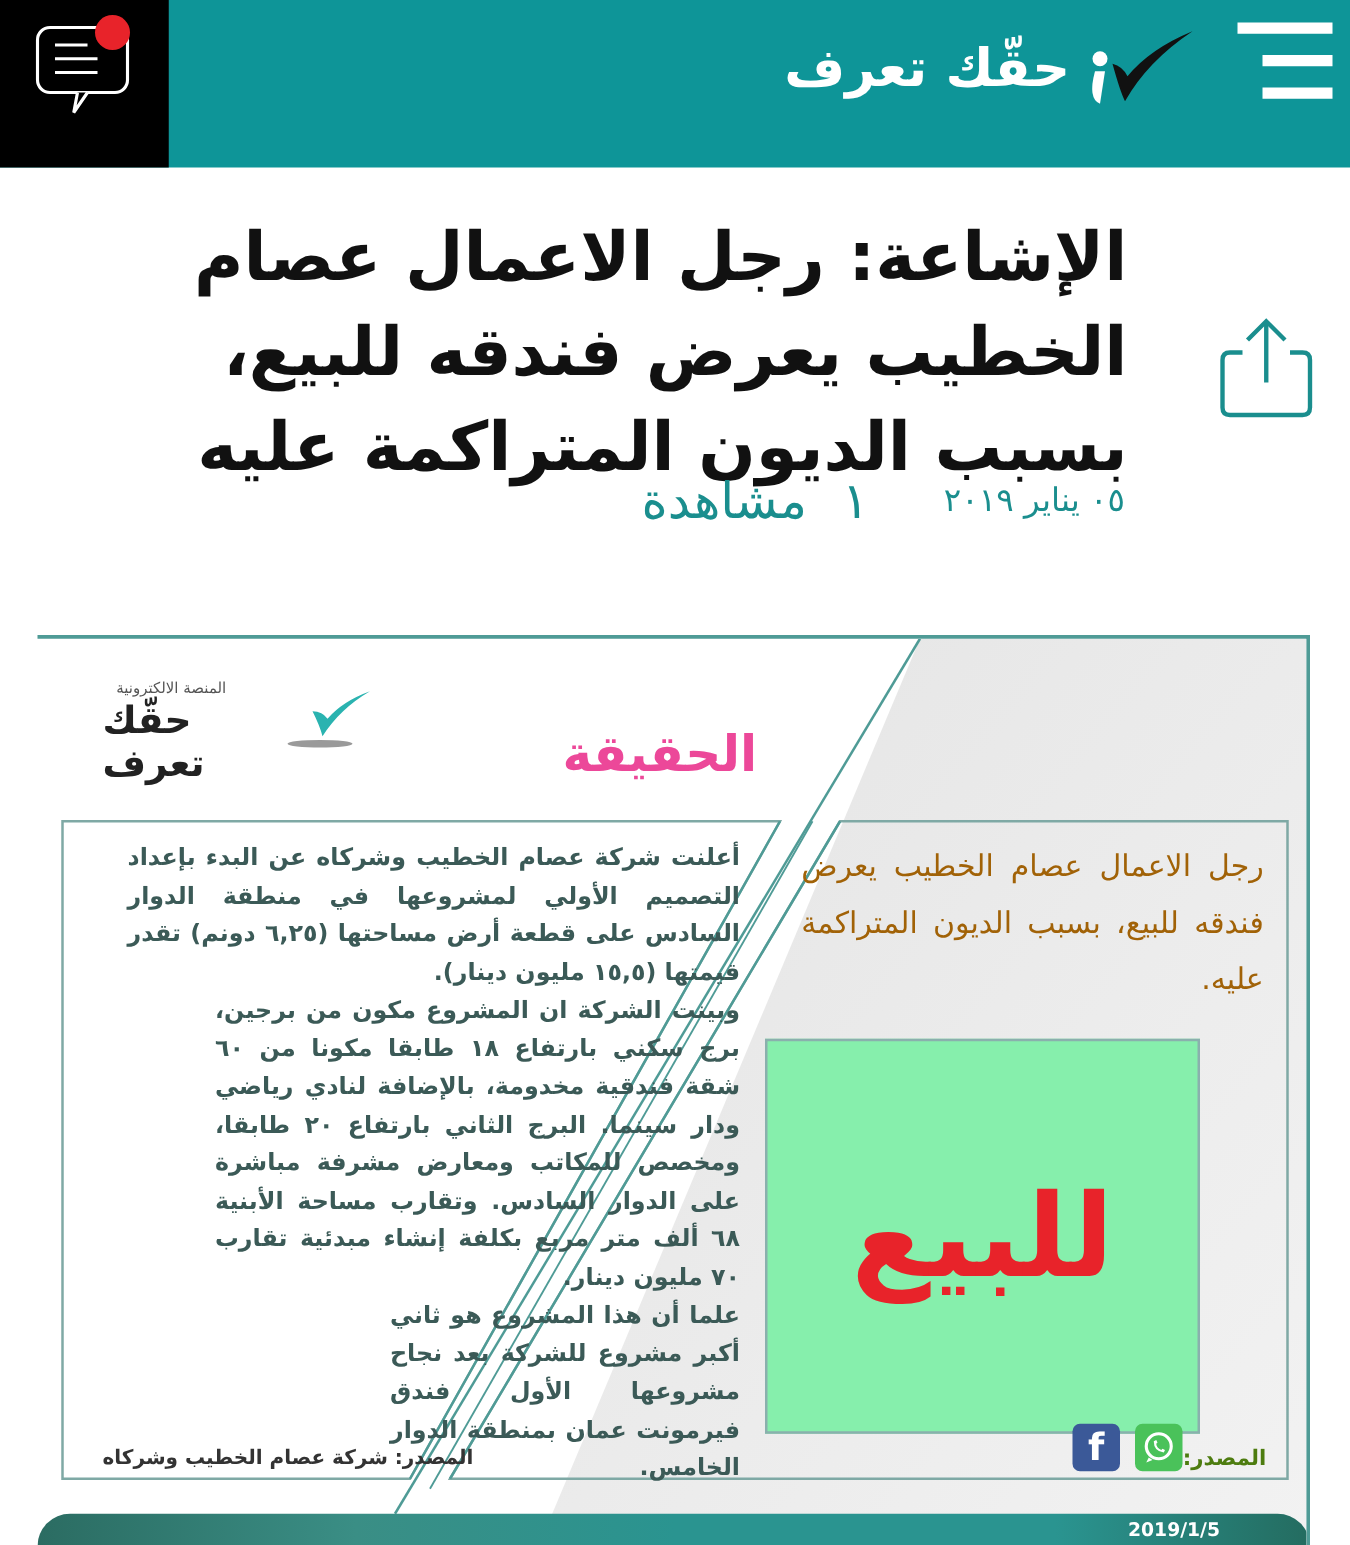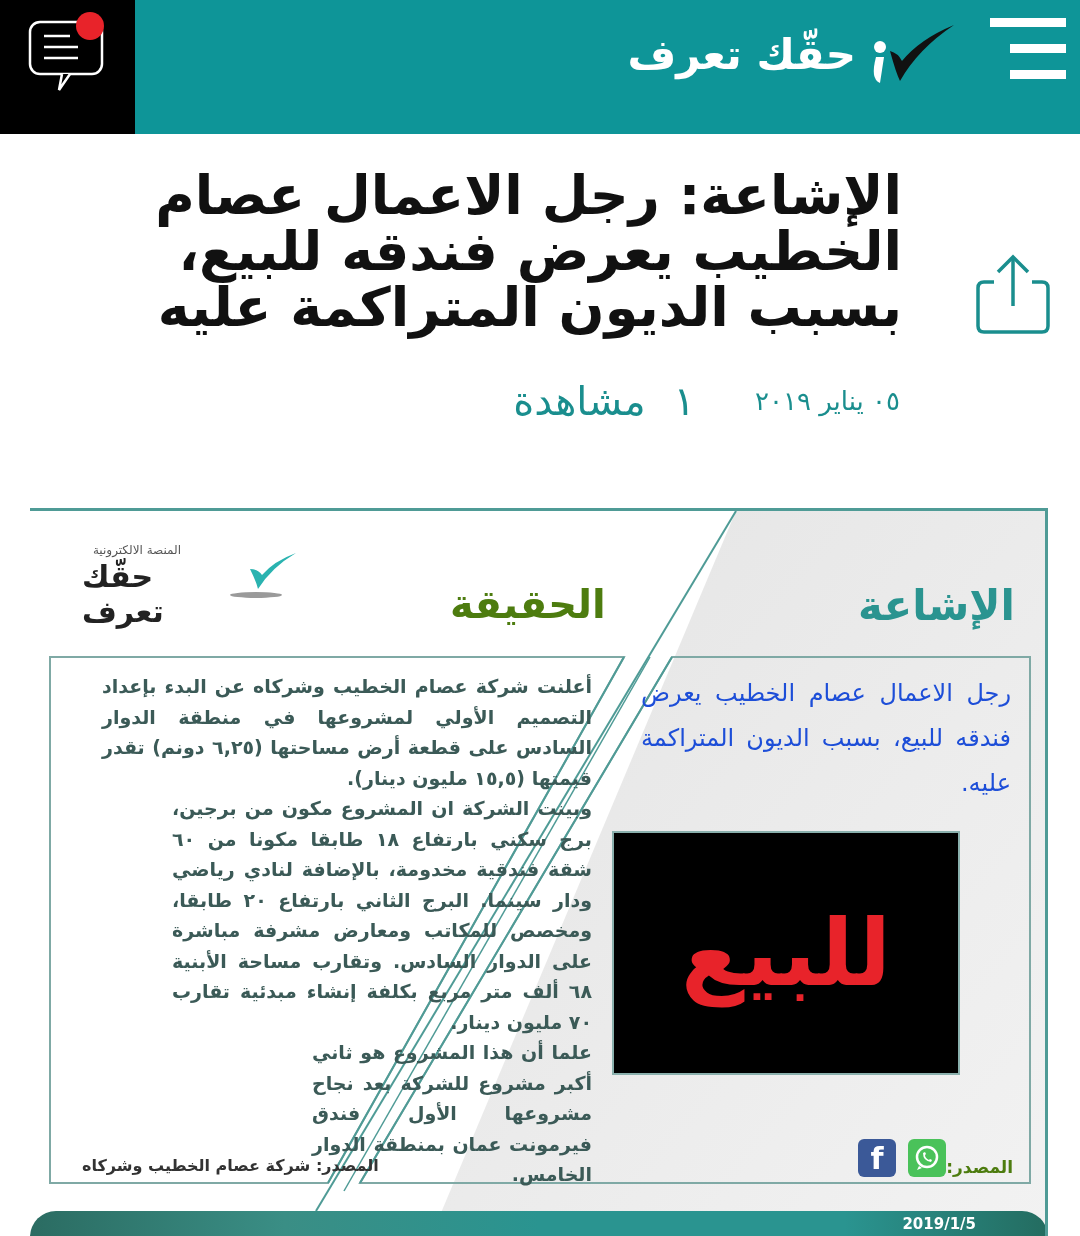--- a/index.html
+++ b/index.html
@@ -11,45 +11,45 @@
   .notif-box { position: absolute; left: 0; top: 0; width: 135px; height: 134px; background: #000; }
   .notif-box svg { position: absolute; left: 26px; top: 12px; }
   .brand { position: absolute; right: 122px; top: 14px; height: 80px; display: flex; align-items: center; direction: rtl; gap: 4px; }
   .brand-text { color: #fff; font-weight: bold; font-size: 42px; font-family: "DejaVu Sans", sans-serif; letter-spacing: 0; }
   .brand svg { margin-right: 2px; }
   .menu-btn { position: absolute; right: 14px; top: 18px; width: 76px; height: 62px; }
   .menu-btn span { position: absolute; right: 0; height: 9px; background: #fff; }
 
   
   .title { position: absolute; right: 178px; top: 168px; width: 820px; direction: rtl; text-align: right;
-           font-weight: bold; font-size: 54px; line-height: 56px; color: #111; font-family: "DejaVu Sans", sans-serif; }
+           font-weight: bold; font-size: 54px; line-height: 76px; color: #111; font-family: "DejaVu Sans", sans-serif; }
   .share-btn { position: absolute; left: 972px; top: 252px; width: 82px; height: 86px; }
 
   .meta { position: absolute; right: 180px; top: 378px; direction: rtl; display: flex; align-items: center; gap: 60px; color: #1a8e8e; }
   .meta-date { font-size: 26px; }
   .meta-views { font-size: 40px; display: flex; gap: 28px; }
 
   
   .info { position: absolute; left: 30px; top: 508px; width: 1018px; height: 728px; background: #fff; overflow: hidden;
           border-top: 3px solid #4f9b96; border-right: 3px solid #4f9b96; }
   .info-bg { position: absolute; inset: 0; }
   .logo-small { position: absolute; left: 52px; top: 32px; direction: rtl; }
   .logo-small .sub { font-size: 12px; color: #555; position: absolute; left: 0; top: 0; width: 110px; text-align: center; }
   .logo-small .main { position: absolute; left: 0; top: 16px; font-size: 30px; font-weight: bold; color: #222; width: 160px; text-align: left; }
-  .h-fact { position: absolute; left: 420px; top: 70px; font-size: 40px; font-weight: bold; color: #4d7c0f; direction: rtl; }
+  .h-fact { position: absolute; left: 420px; top: 70px; font-size: 40px; font-weight: bold; color: #ec4899; direction: rtl; }
   .h-rumor { position: absolute; right: 30px; top: 70px; font-size: 42px; font-weight: bold; color: #2a9490; direction: rtl; }
 
   .fact-text { position: absolute; left: 32px; top: 160px; width: 530px; direction: rtl; text-align: justify;
                color: #3b5a57; font-weight: bold; font-size: 19px; line-height: 30.5px; }
   .fact-text p { text-align: justify; text-align-last: right; }
   .fact-src { position: absolute; left: 52px; top: 645px; direction: rtl; font-size: 16px; font-weight: bold; color: #333; }
 
   .rumor-text { position: absolute; right: 34px; top: 160px; width: 370px; direction: rtl; text-align: justify;
-                color: #1d4ed8; font-size: 24px; line-height: 45px; text-align-last: right; }
-  .sale-box { position: absolute; left: 582px; top: 320px; width: 348px; height: 244px; background: #000000; border: 2px solid #8ab0ad; }
+                color: #a16207; font-size: 24px; line-height: 45px; text-align-last: right; }
+  .sale-box { position: absolute; left: 582px; top: 320px; width: 348px; height: 316px; background: #86efac; border: 2px solid #8ab0ad; }
   .sale-text { position: absolute; left: 0; top: 0; width: 100%; height: 100%; display: flex; align-items: center; justify-content: center;
                font-size: 92px; font-weight: bold; color: #e8232a; direction: rtl; font-family: "DejaVu Sans", sans-serif; }
   .rumor-src { position: absolute; right: 32px; top: 646px; font-size: 17px; font-weight: bold; color: #4d7c0f; direction: rtl; }
   .social { position: absolute; left: 828px; top: 628px; display: flex; gap: 12px; }
   .social div { width: 38px; height: 38px; border-radius: 6px; display: flex; align-items: center; justify-content: center; }
   .fb { background: #3b5998; color: #fff; font-size: 30px; font-weight: bold; }
   .wa { background: #4ac25a; }
 
   .info-footer { position: absolute; left: 0; top: 700px; width: 1018px; height: 28px;
                  background: linear-gradient(90deg, #2b6c62 0%, #3a8e85 25%, #2a9490 50%, #2a9490 80%, #246c60 100%);
@@ -126,21 +126,20 @@
     <path d="M220 58 Q226 70 228 78 Q242 56 266 42 Q244 50 232 64 Q228 58 220 58 Z" fill="#2ab3b0"></path>
     <ellipse cx="226" cy="84" rx="26" ry="3" fill="#9a9a9a"></ellipse>
   </svg>
 
   <div class="logo-small">
     <span class="sub">المنصة الالكترونية</span>
     <span class="main">حقّك تعرف</span>
   </div>
 
   <div class="h-fact">الحقيقة</div>
-  <div class="h-rumor">الإشاعة</div>
 
   <div class="fact-text">
     <p style="margin-right:0; margin-left:40px;">أعلنت شركة عصام الخطيب وشركاه عن البدء بإعداد التصميم الأولي لمشروعها في منطقة الدوار السادس على قطعة أرض مساحتها (٦,٢٥ دونم) تقدر قيمتها (١٥,٥ مليون دينار).</p>
     <p style="margin-left:110px;">وبينت الشركة ان المشروع مكون من برجين، برج سكني بارتفاع ١٨ طابقا مكونا من ٦٠ شقة فندقية مخدومة، بالإضافة لنادي رياضي ودار سينما. البرج الثاني بارتفاع ٢٠ طابقا، ومخصص للمكاتب ومعارض مشرفة مباشرة على الدوار السادس. وتقارب مساحة الأبنية ٦٨ ألف متر مربع بكلفة إنشاء مبدئية تقارب ٧٠ مليون دينار.</p>
     <p style="margin-left:250px;">علما أن هذا المشروع هو ثاني أكبر مشروع للشركة بعد نجاح مشروعها الأول فندق فيرمونت عمان بمنطقة الدوار الخامس.</p>
   </div>
   <div class="fact-src">المصدر: شركة عصام الخطيب وشركاه</div>
 
   <div class="rumor-text">رجل الاعمال عصام الخطيب يعرض فندقه للبيع، بسبب الديون المتراكمة عليه.</div>
 

